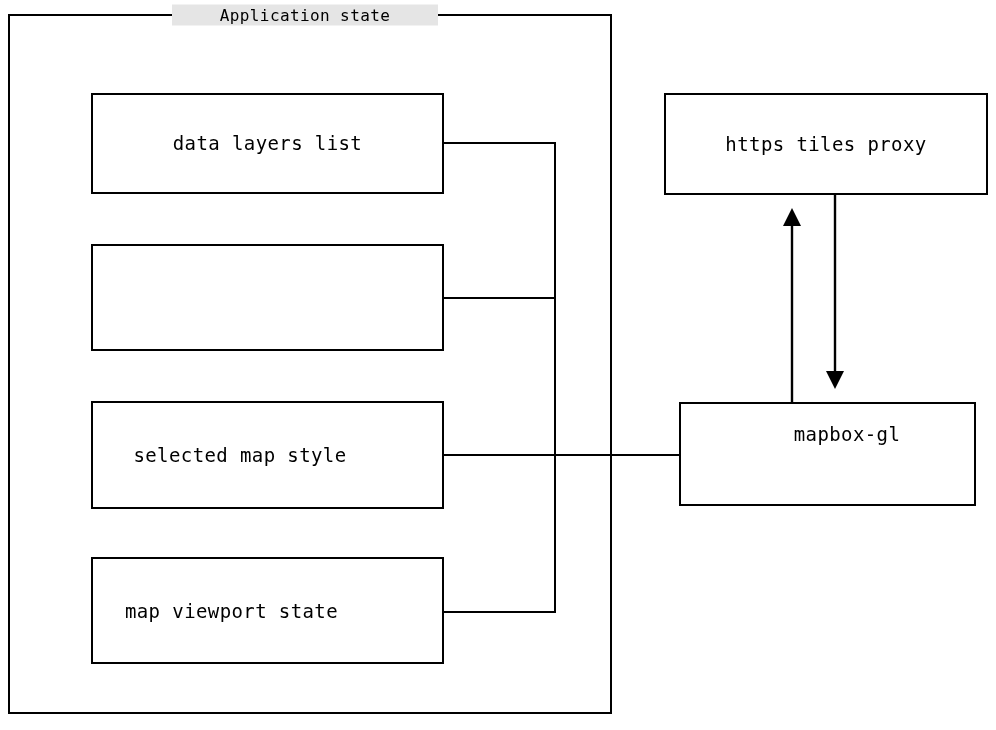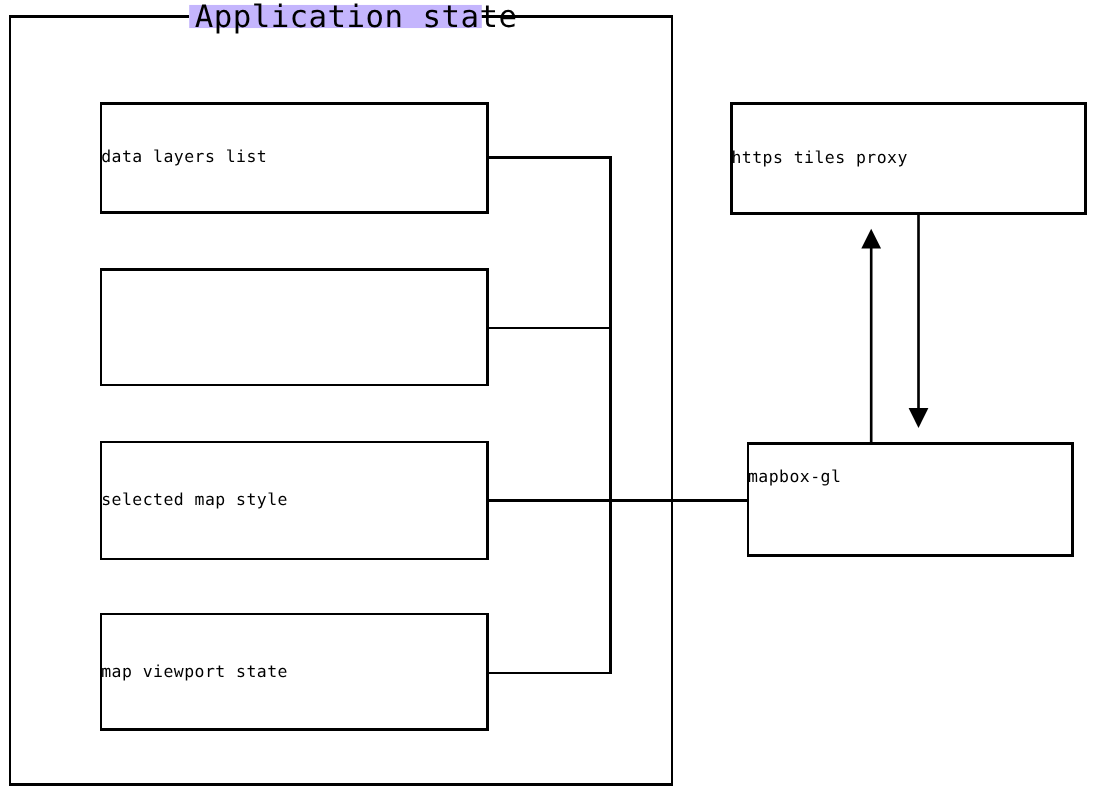--- a/index.html
+++ b/index.html
@@ -29,28 +29,29 @@
   }
   .label {
     position: absolute;
     font-family: "DejaVu Sans Mono", "Liberation Mono", monospace;
     color: #000000;
     white-space: pre;
     letter-spacing: 0.4px;
     user-select: none;
   }
   .box-label {
-    font-size: 15px;
+    font-size: 19px;
     line-height: 21px;
+    text-align: center;
     transform: translateY(-50%);
   }
   .frame-title {
-    font-size: 28px;
+    font-size: 16px;
     line-height: 21px;
-    background: #c4b5fd;
+    background: #e5e5e5;
     padding: 0 5px;
     transform: translateY(-50%);
   }
 </style>
 </head>
 <body>
 
 <div id="diagram">
 
   <svg viewBox="0 0 996 730" xmlns="http://www.w3.org/2000/svg">

